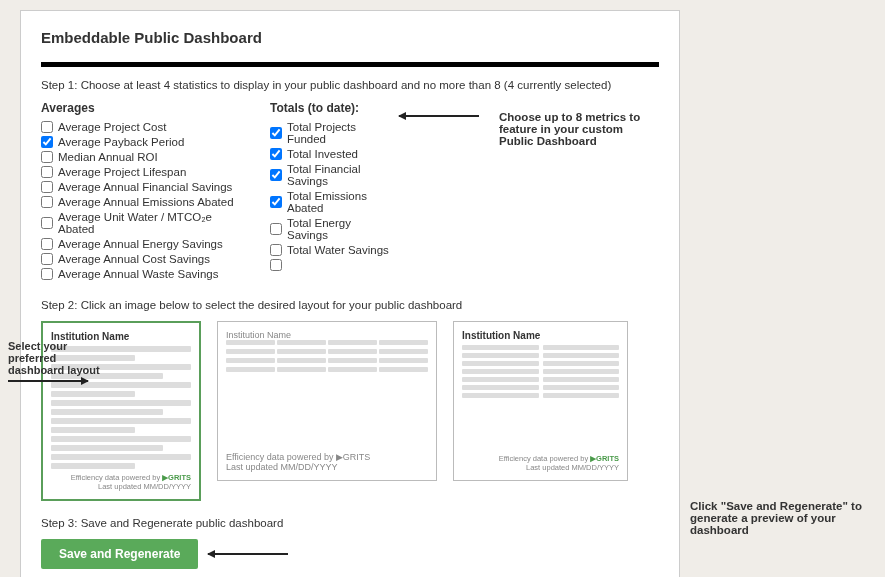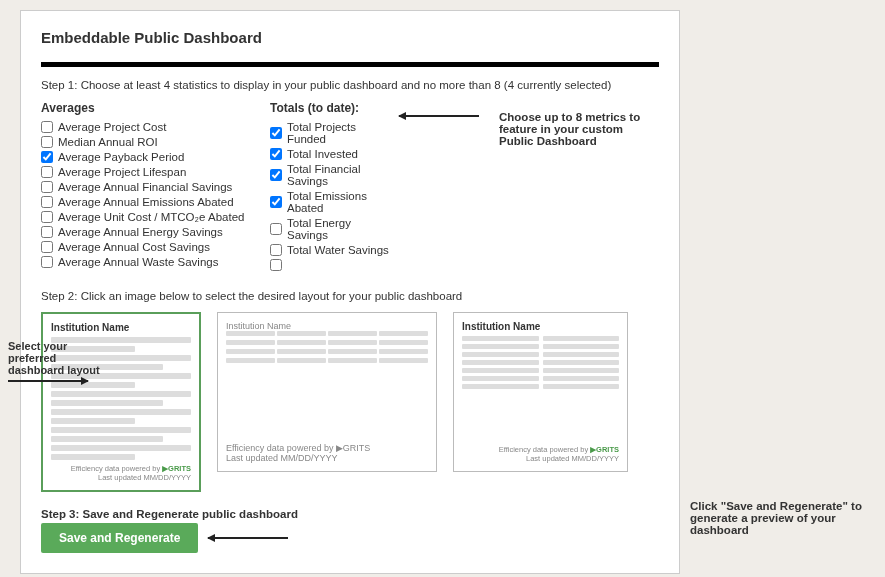--- a/index.html
+++ b/index.html
@@ -164,22 +164,22 @@
     .mini-line {
       height: 5px;
       background: #ddd;
       border-radius: 1px;
     }
     .step3-section {
       margin-top: 12px;
     }
     .step3-label {
       font-size: 11.5px;
-      font-weight: bold;
-      margin-bottom: 3px;
+      font-weight: normal;
+      margin-bottom: 10px;
     }
     .step3-row {
       display: flex;
       align-items: center;
       position: relative;
     }
     .save-btn {
       background: #5aaa5a;
       color: #fff;
       border: none;
@@ -240,42 +240,42 @@
         <div class="columns-row" style="position:relative;">
 
           <div class="col-averages">
             <div class="section-heading">Averages</div>
             <div id="averages-list">
                 <div class="checkbox-item">
                   <input type="checkbox" style="">
                   <label>Average Project Cost</label>
                 </div>
                 <div class="checkbox-item">
-                  <input type="checkbox" style="">
-                  <label>Median Annual ROI</label>
-                </div>
-                <div class="checkbox-item">
                   <input type="checkbox" checked="" style="">
                   <label>Average Payback Period</label>
                 </div>
                 <div class="checkbox-item">
                   <input type="checkbox" style="">
+                  <label>Median Annual ROI</label>
+                </div>
+                <div class="checkbox-item">
+                  <input type="checkbox" style="">
                   <label>Average Project Lifespan</label>
                 </div>
                 <div class="checkbox-item">
                   <input type="checkbox" style="">
                   <label>Average Annual Financial Savings</label>
                 </div>
                 <div class="checkbox-item">
                   <input type="checkbox" style="">
                   <label>Average Annual Emissions Abated</label>
                 </div>
                 <div class="checkbox-item">
                   <input type="checkbox" style="">
-                  <label>Average Unit Cost / MTCO₂e Abated</label>
+                  <label>Average Unit Water / MTCO₂e Abated</label>
                 </div>
                 <div class="checkbox-item">
                   <input type="checkbox" style="">
                   <label>Average Annual Energy Savings</label>
                 </div>
                 <div class="checkbox-item">
                   <input type="checkbox" style="">
                   <label>Average Annual Cost Savings</label>
                 </div>
                 <div class="checkbox-item">

